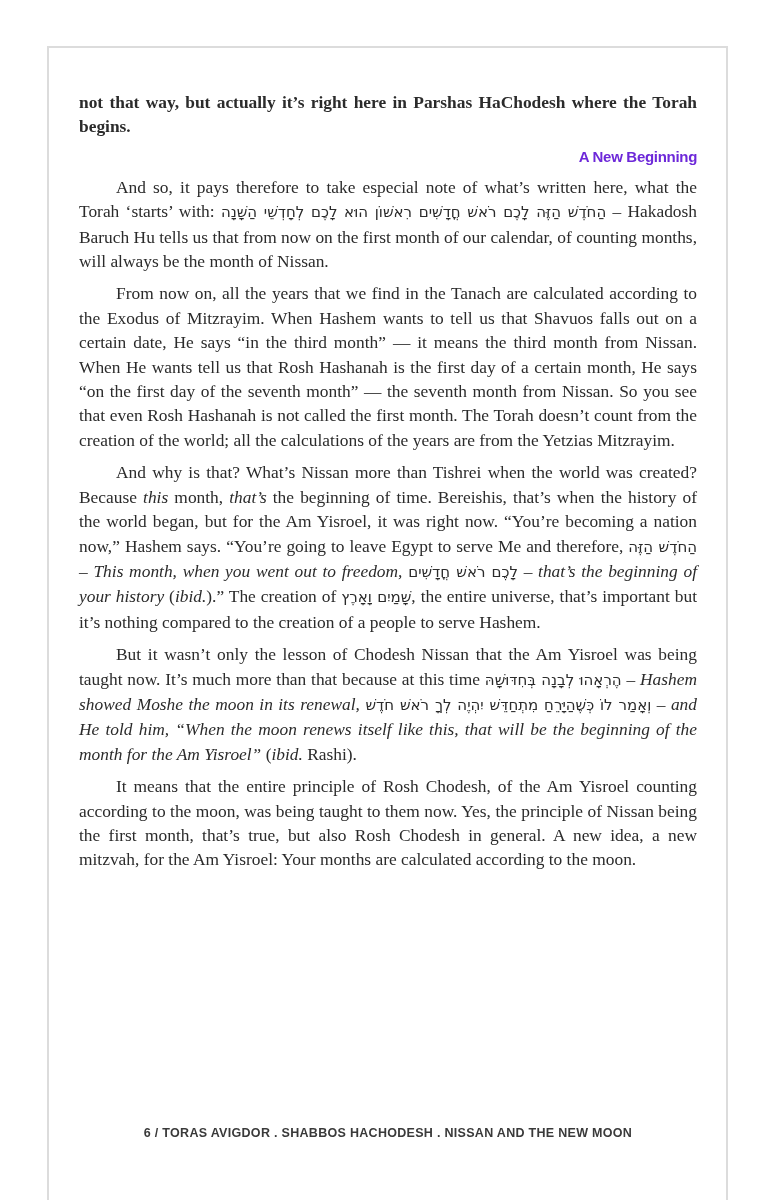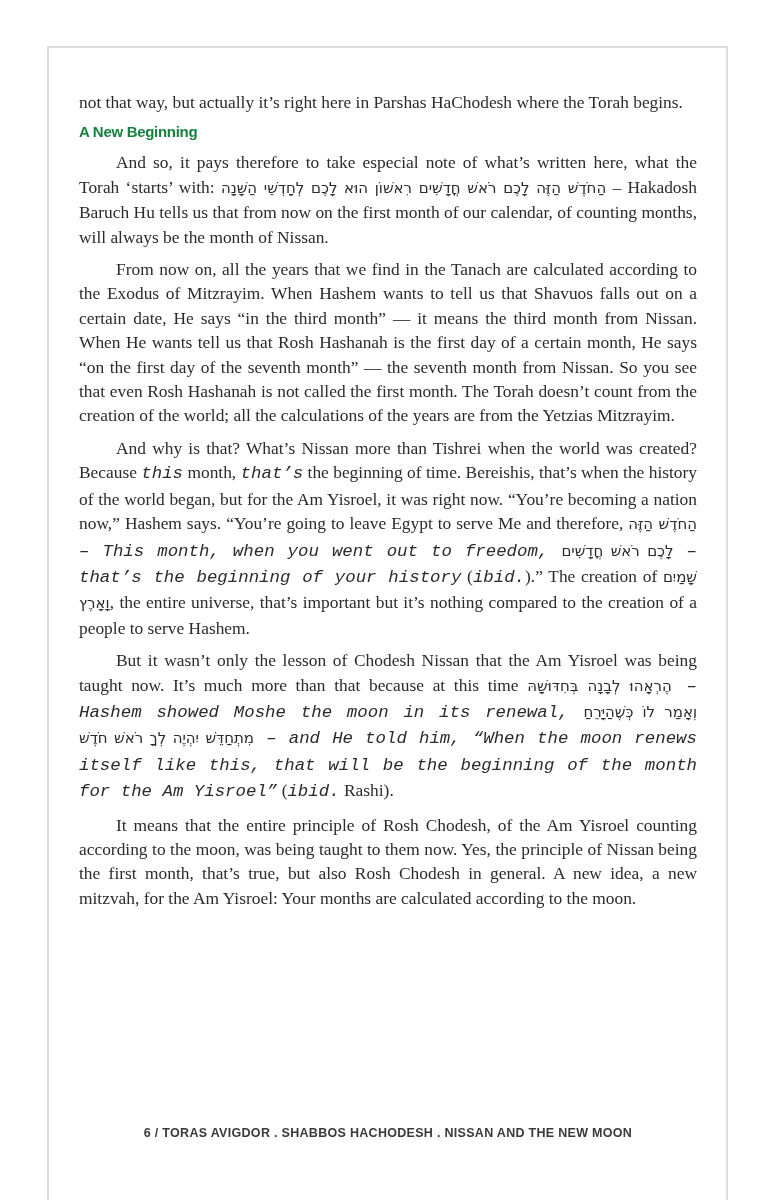--- a/index.html
+++ b/index.html
@@ -34,40 +34,41 @@
     line-height: 24.4px;
     color: #2b2b2b;
     text-align: justify;
   }
   .content p {
     margin: 0 0 8px 0;
     text-indent: 37px;
   }
   .content p.no-indent {
     text-indent: 0;
+    font-weight: bold;
   }
   .heading {
     font-family: "Liberation Sans", "DejaVu Sans", sans-serif;
     font-weight: bold;
     font-size: 15px;
     line-height: 20px;
-    text-align: left;
-    color: #15803d;
+    text-align: right;
+    color: #6d28d9;
     letter-spacing: -0.3px;
     margin: 4px 0 8px 0;
     text-indent: 0;
   }
   .heb {
     font-family: "DejaVu Sans", sans-serif;
     font-size: 15px;
     direction: rtl;
     unicode-bidi: embed;
     margin-top: 40px;
   }
-  em { font-style: italic; font-family: Liberation Mono, monospace; }
+  em { font-style: italic; }
   .footer {
     position: absolute;
     left: 0;
     width: 776px;
     top: 1126px;
     text-align: center;
     font-family: "Liberation Sans", "DejaVu Sans", sans-serif;
     font-weight: bold;
     font-size: 12.5px;
     letter-spacing: 0.3px;

